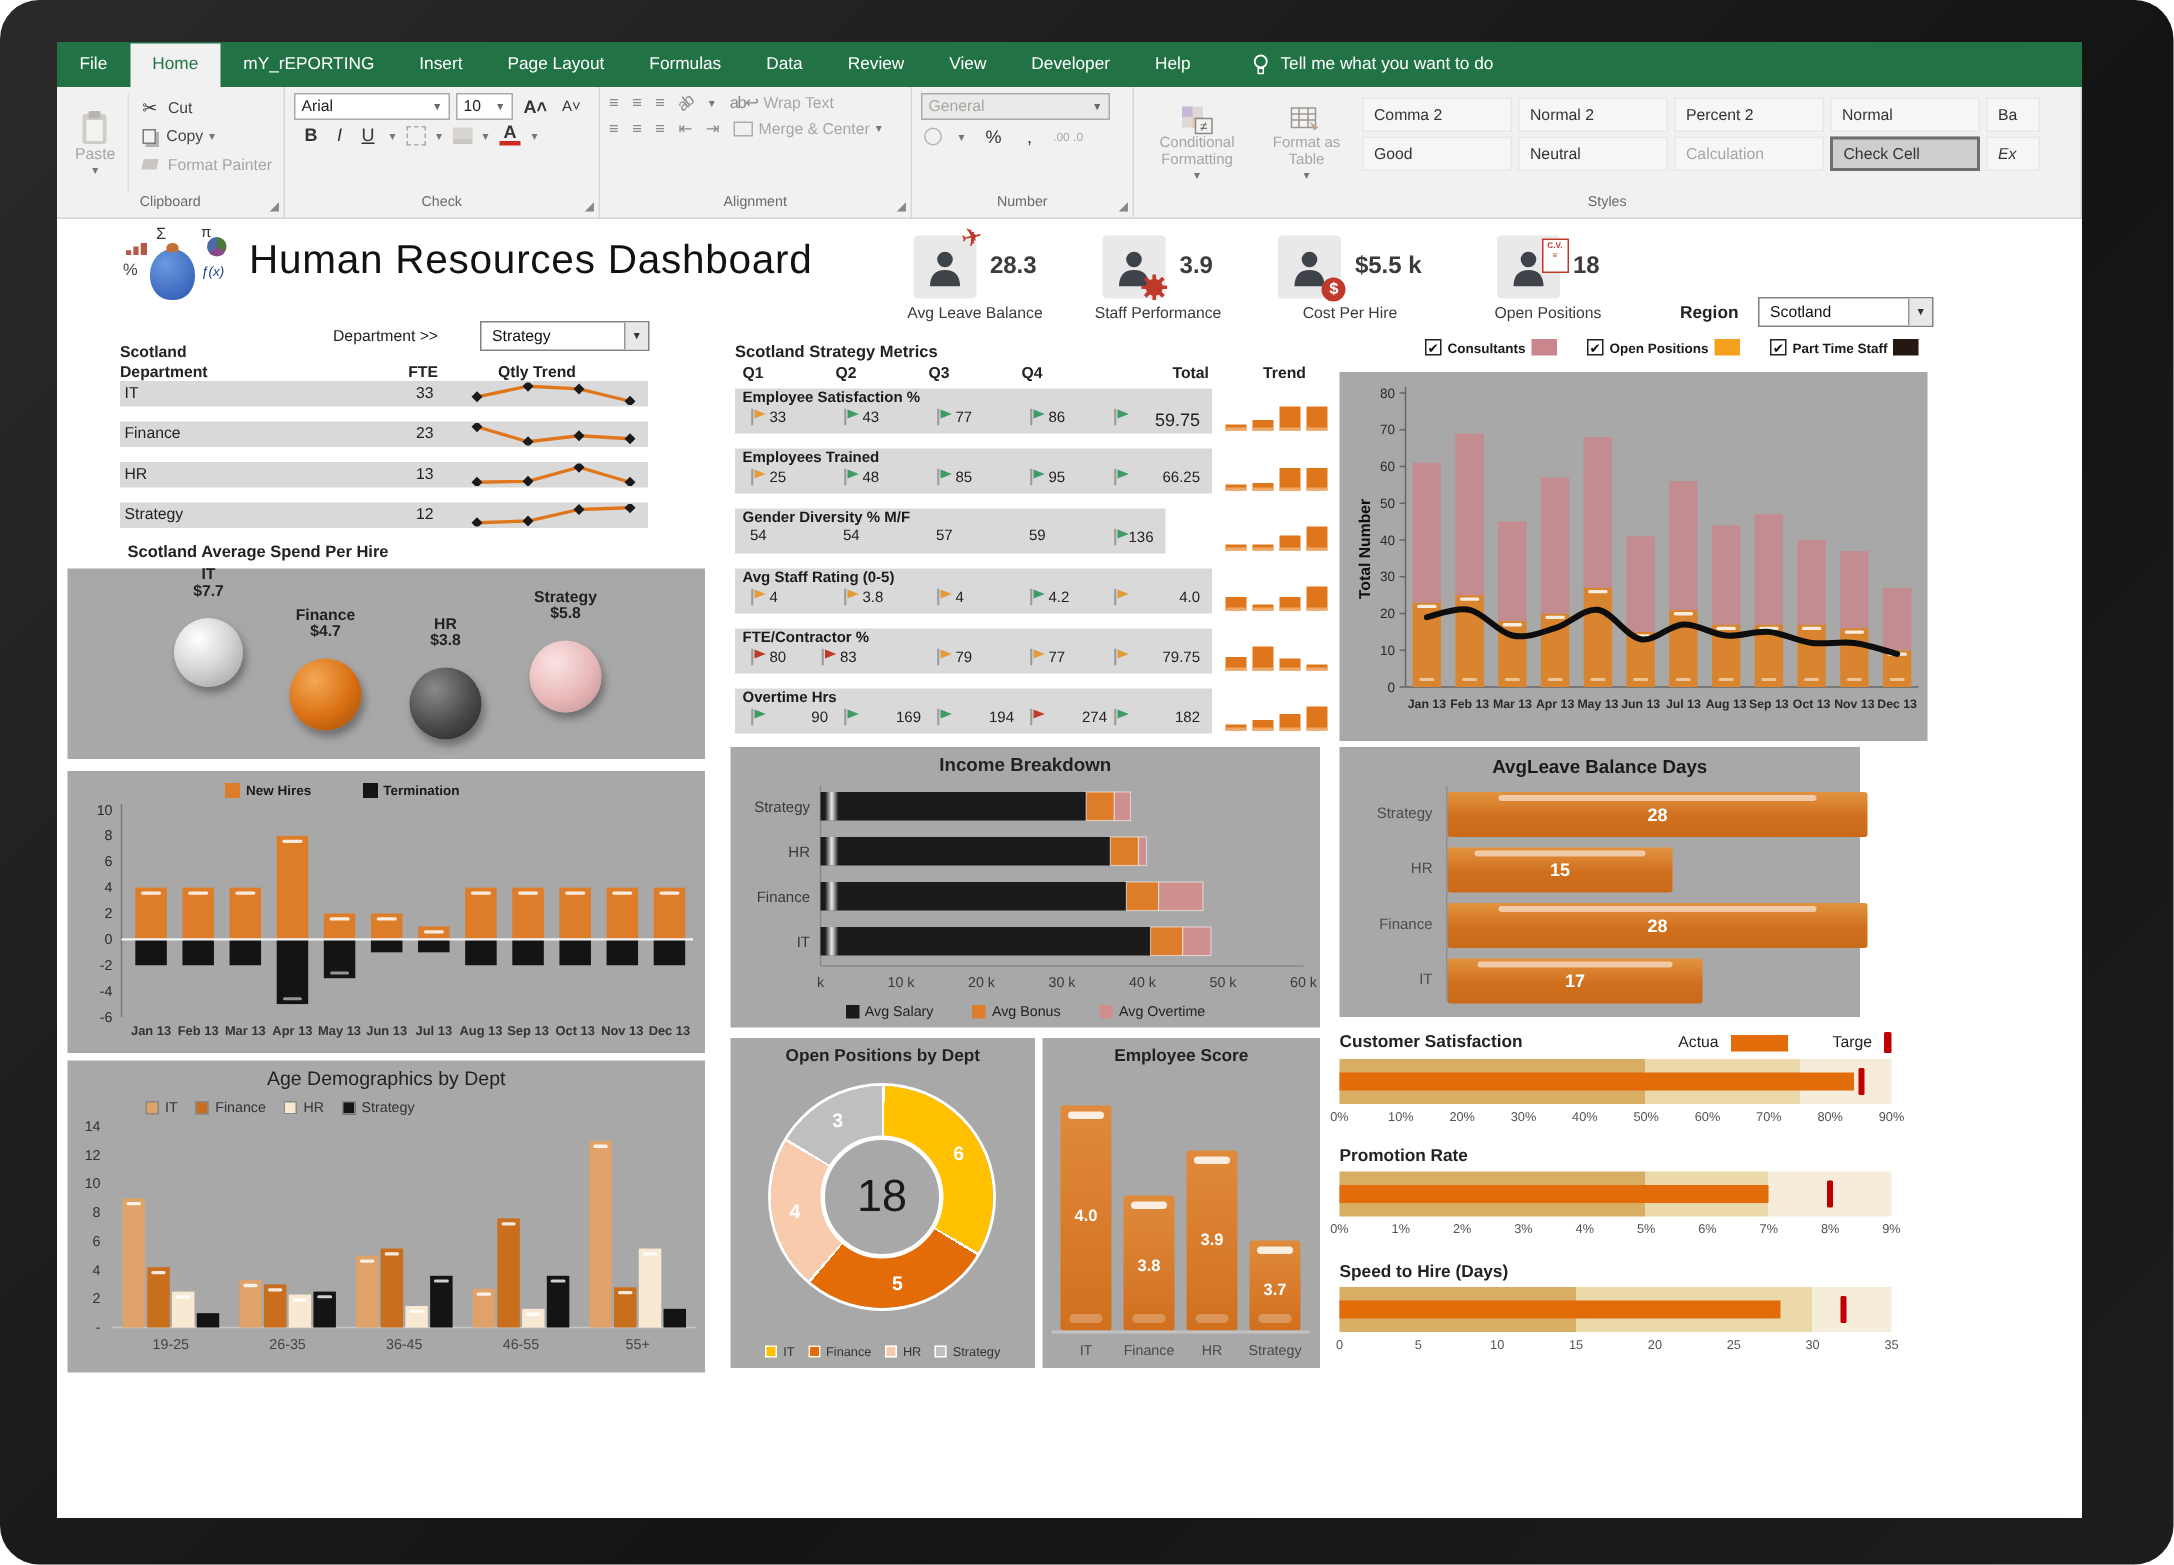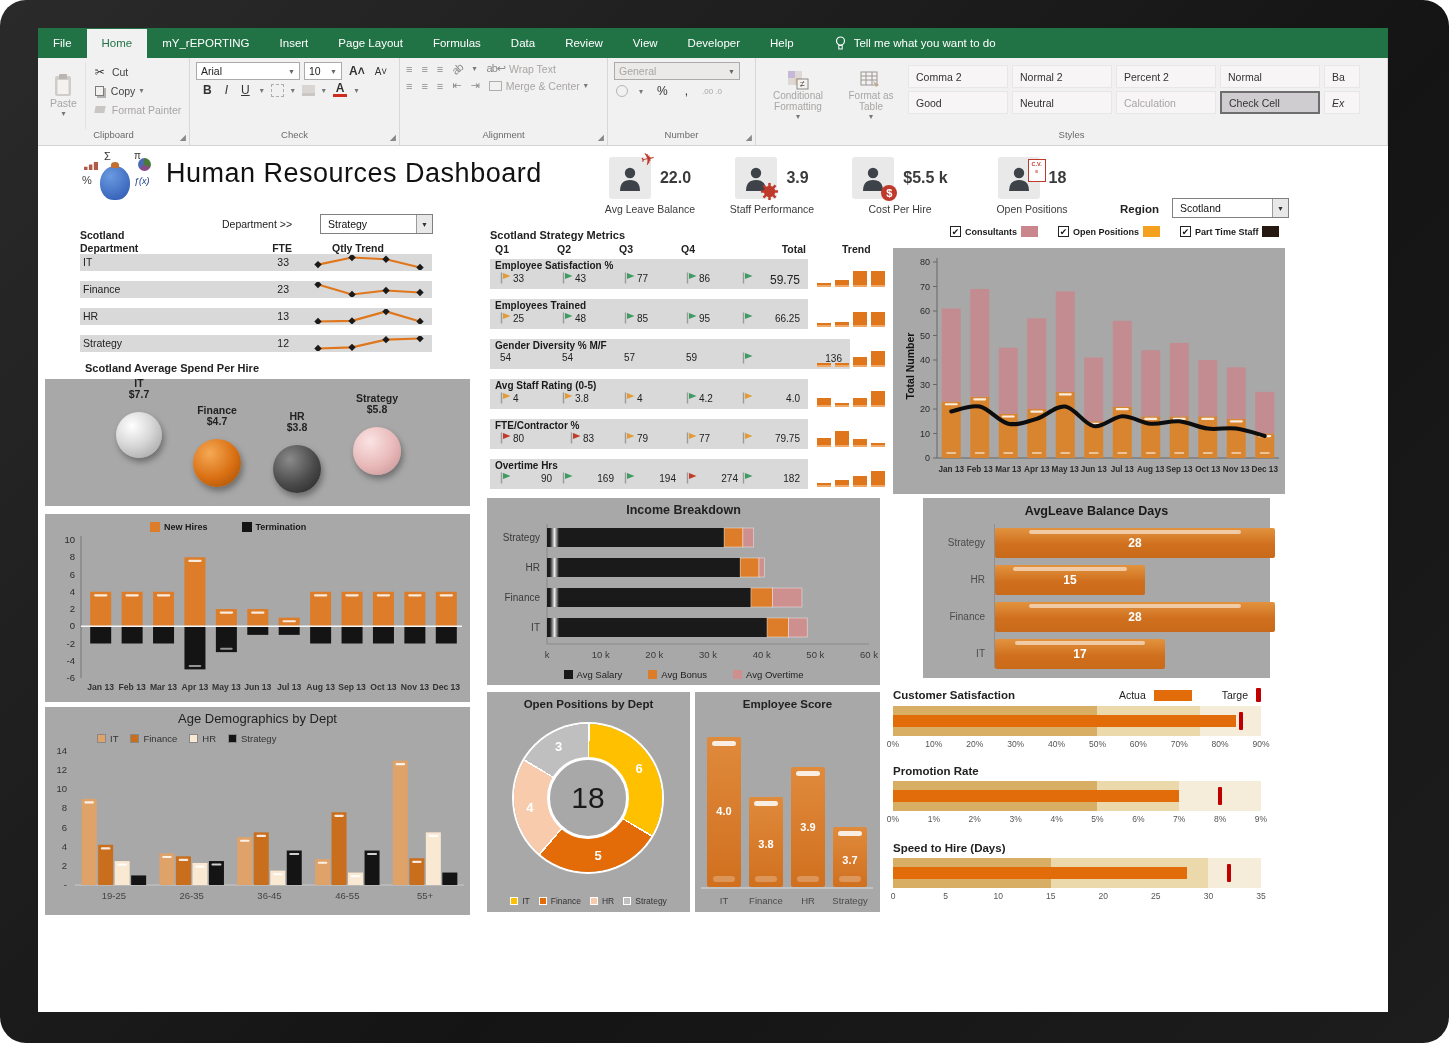--- a/index.html
+++ b/index.html
@@ -555,21 +555,21 @@
                 </svg></span>
         <span class="abs" style="right:8px;top:2px;font-size:10px">66.25</span>
       </div>
           </div>
       <div class="trendcol abs" style="left:327px;top:80px">
         <span class="tbar tbase" style="height:4px"></span>
             <span class="tbar tbase" style="height:5.2px"></span>
             <span class="tbar tbase" style="height:14.8px"></span>
             <span class="tbar tbase" style="height:14.8px"></span>
       </div>
-          <div class="abs" style="left:0;top:110px;width:360px;height:30px;background:#d9d9d9;padding:1px 0 0 5px">
+          <div class="abs" style="left:0;top:110px;width:287px;height:30px;background:#d9d9d9;padding:1px 0 0 5px">
       <div class="mname">Gender Diversity % M/F</div>
       <div style="position:relative;height:15px">
         <span class="mcellrow abs" style="left:5px;top:1px;">
                 <span>54</span>
               </span>
               <span class="mcellrow abs" style="left:67px;top:1px;">
                 <span>54</span>
               </span>
               <span class="mcellrow abs" style="left:129px;top:1px;">
                 <span>57</span>
@@ -637,21 +637,21 @@
           <div class="abs" style="left:0;top:190px;width:318px;height:30px;background:#d9d9d9;padding:1px 0 0 5px">
       <div class="mname">FTE/Contractor %</div>
       <div style="position:relative;height:15px">
         <span class="mcellrow abs" style="left:5px;top:1px;">
                 <svg width="11" height="12" viewBox="0 0 11 12" style="flex:none">
                   <line x1="1.5" y1="0.5" x2="1.5" y2="11.5" stroke="#9a9a9a" stroke-width="1.4"></line>
                   <polygon points="3,1 10.5,4 3,7" fill="#C23B2A"></polygon>
                 </svg>
                 <span>80</span>
               </span>
-              <span class="mcellrow abs" style="left:75px;top:1px;">
+              <span class="mcellrow abs" style="left:52px;top:1px;">
                 <svg width="11" height="12" viewBox="0 0 11 12" style="flex:none">
                   <line x1="1.5" y1="0.5" x2="1.5" y2="11.5" stroke="#9a9a9a" stroke-width="1.4"></line>
                   <polygon points="3,1 10.5,4 3,7" fill="#C23B2A"></polygon>
                 </svg>
                 <span>83</span>
               </span>
               <span class="mcellrow abs" style="left:129px;top:1px;">
                 <svg width="11" height="12" viewBox="0 0 11 12" style="flex:none">
                   <line x1="1.5" y1="0.5" x2="1.5" y2="11.5" stroke="#9a9a9a" stroke-width="1.4"></line>
                   <polygon points="3,1 10.5,4 3,7" fill="#E39B35"></polygon>
@@ -909,21 +909,21 @@
             <rect x="338.25" y="204" width="10" height="2" rx="1" fill="rgba(255,255,255,0.5)"></rect>
             <text x="343.25" y="224" font-size="8.2" font-weight="bold" fill="#2a2a2a" text-anchor="middle">Nov 13</text>
             <rect x="362.25" y="185.5" width="19" height="24.5" fill="#D9852F"></rect>
             <rect x="362.25" y="143.85" width="19" height="41.650000000000006" fill="#C68A8E" opacity="0.92"></rect>
             <rect x="365.25" y="187" width="13" height="2.2" rx="1.1" fill="rgba(255,255,255,0.85)"></rect>
             <rect x="366.75" y="204" width="10" height="2" rx="1" fill="rgba(255,255,255,0.5)"></rect>
             <text x="371.75" y="224" font-size="8.2" font-weight="bold" fill="#2a2a2a" text-anchor="middle">Dec 13</text>
             <path d="M58.25,163.45C63.0,162.6 77.3,156.5 86.75,158.55C96.3,160.6 105.8,173.7 115.25,175.7C124.8,177.7 134.3,173.7 143.75,170.8C153.3,167.9 162.8,157.3 172.25,158.55C181.8,159.8 191.3,176.5 200.75,178.15C210.3,179.8 219.8,168.8 229.25,168.35C238.8,167.9 248.3,174.9 257.75,175.7C267.3,176.5 276.8,172.4 286.25,173.25C295.8,174.1 305.3,179.4 314.75,180.6C324.3,181.8 333.8,179.4 343.25,180.6C352.8,181.8 367.0,186.7 371.75,187.95" fill="none" stroke="#0d0d0d" stroke-width="4" stroke-linecap="round"></path>
           </svg><div class="abs b" style="left:-28px;top:112px;transform:rotate(-90deg);font-size:10.5px;color:#111;width:90px;text-align:center">Total Number</div></div>
 
-    <div class="panel" id="leavepanel" style="left:885px;top:352px;width:347px;height:180px">
+    <div class="panel" id="leavepanel" style="left:855px;top:352px;width:347px;height:180px">
           <div style="text-align:center;font-size:12.5px;font-weight:bold;color:#1a1a1a;padding-top:6px">AvgLeave Balance Days</div>
           <span class="abs" style="left:0;top:39px;width:62px;text-align:right;font-size:10px;color:#4c4c4c">Strategy</span>
           <div class="abs" style="left:72px;top:30px;width:280px;height:30px;background:linear-gradient(#E2933F 0%,#D0701E 55%,#C96A1A 100%);border-radius:2px">
       <span style="position:absolute;left:12%;top:2px;width:76%;height:4px;border-radius:2px;background:rgba(255,255,255,0.55)"></span>
       <span class="abs b" style="left:0;right:0;top:8px;text-align:center;color:#fff;font-size:12px">28</span>
           </div>
           <span class="abs" style="left:0;top:76px;width:62px;text-align:right;font-size:10px;color:#4c4c4c">HR</span>
           <div class="abs" style="left:72px;top:67px;width:150px;height:30px;background:linear-gradient(#E2933F 0%,#D0701E 55%,#C96A1A 100%);border-radius:2px">
       <span style="position:absolute;left:12%;top:2px;width:76%;height:4px;border-radius:2px;background:rgba(255,255,255,0.55)"></span>
       <span class="abs b" style="left:0;right:0;top:8px;text-align:center;color:#fff;font-size:12px">15</span>
@@ -1021,21 +1021,21 @@
         </div>
   <div class="kpi" style="left:552px;top:10px">
     <div class="kpirow">
             <span class="personbox">
               <svg width="26" height="26" viewBox="0 0 26 26" style="position:absolute;left:8px;top:8px">
                 <circle cx="13" cy="8" r="5.2" fill="#3e434a"></circle>
                 <path d="M3 26 q0 -11 10 -11 q10 0 10 11 z" fill="#3e434a"></path>
               </svg>
               <span style="position:absolute;right:-4px;top:-8px;color:#bf3a2b;font-size:17px;transform:rotate(-12deg)">✈</span>
             </span>
-    <span class="kpival">22.0</span>
+    <span class="kpival">28.3</span>
           </div>
     <div class="kpilab">Avg Leave Balance</div>
         </div>
         <div class="kpi" style="left:674px;top:10px">
     <div class="kpirow">
             <span class="personbox">
               <svg width="26" height="26" viewBox="0 0 26 26" style="position:absolute;left:8px;top:8px">
                 <circle cx="13" cy="8" r="5.2" fill="#3e434a"></circle>
                 <path d="M3 26 q0 -11 10 -11 q10 0 10 11 z" fill="#3e434a"></path>
               </svg>

